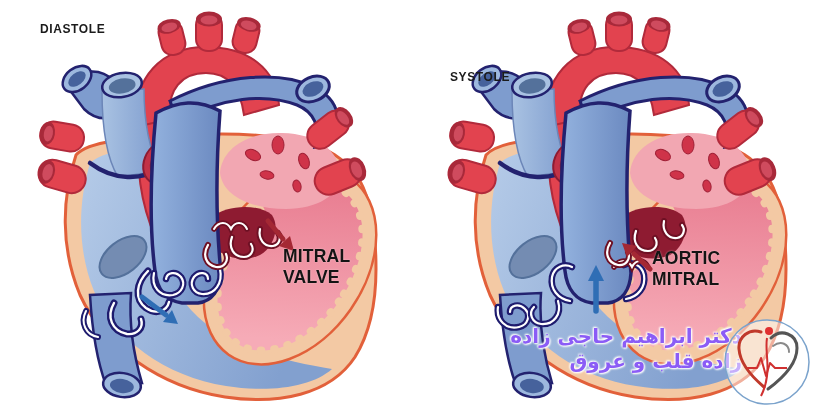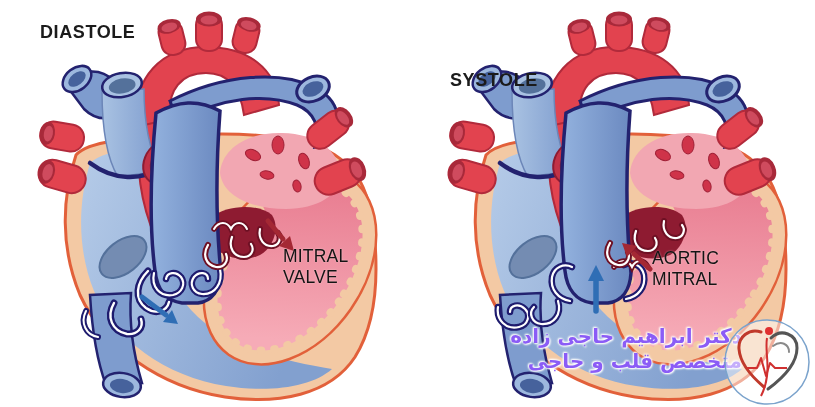--- a/index.html
+++ b/index.html
@@ -1,21 +1,21 @@
 <!DOCTYPE html>
 <html><head>
 <meta charset="utf-8">
 <style>
   html,body{margin:0;padding:0;}
   body{background:#fff;font-family:"Liberation Sans","DejaVu Sans",sans-serif;}
   #stage{position:relative;width:815px;height:407px;background:#ffffff;overflow:hidden;}
-  .phase-title{position:absolute;font-weight:bold;font-size:18px;letter-spacing:.6px;color:#1b1b1b;}
+  .phase-title{position:absolute;font-weight:bold;font-size:12px;letter-spacing:.6px;color:#1b1b1b;}
   #title-diastole{left:40px;top:22px;}
   #title-systole{left:450px;top:22px;margin-top:48px;}
-  .valve-label{position:absolute;font-weight:normal;font-size:17.5px;line-height:1.22;
+  .valve-label{position:absolute;font-weight:bold;font-size:17.5px;line-height:1.22;
     letter-spacing:.2px;color:#141414;text-shadow:0 0 2px rgba(255,255,255,.45);}
   #label-tricuspid{left:178px;top:305px;width:120px;}
   #label-mitral{left:283px;top:246px;width:78px;}
   #label-pulmonary{left:553px;top:305px;width:122px;}
   #label-aortic{left:652px;top:248px;width:78px;}
   .heart-svg{position:absolute;top:5px;width:380px;height:400px;}
   #heart-diastole{left:20px;}
   #heart-systole{left:430px;}
   #credit{position:absolute;right:73px;top:324px;text-align:right;direction:rtl;
     font-family:"DejaVu Sans","Liberation Sans",sans-serif;font-weight:bold;font-size:20px;
@@ -256,21 +256,21 @@
   </svg>
 
   <div id="title-diastole" class="phase-title">DIASTOLE</div>
   <div id="title-systole" class="phase-title">SYSTOLE</div>
 
   <div id="label-mitral" class="valve-label">MITRAL VALVE</div>
   <div id="label-aortic" class="valve-label">AORTIC MITRAL</div>
 
   <div id="credit">
     <div>دکتر ابراهیم حاجی زاده</div>
-    <div>متخصص قلب و حاجی</div>
+    <div>زاده قلب و عروق</div>
   </div>
 
   <svg id="logo" viewBox="0 0 88 88">
     <circle cx="44" cy="44" r="42" fill="rgba(255,255,255,0.5)" stroke="#7ba3cc" stroke-width="1.5"></circle>
     <path d="M38,14 C26,10 15,19 16,31 C17,45 28,58 41,69" fill="none" stroke="#c0392b" stroke-width="3" stroke-linecap="round"></path>
     <path d="M48,20 C58,10 74,16 74,30 C74,45 60,60 45,71" fill="none" stroke="#555" stroke-width="3" stroke-linecap="round"></path>
     <path d="M50,28 C58,22 66,26 66,34" fill="none" stroke="#8a8a8a" stroke-width="2" stroke-linecap="round"></path>
     <path d="M44,20 C42,32 46,44 44,58 C43,66 41,72 38,78" fill="none" stroke="#d03030" stroke-width="2"></path>
     <polyline points="24,50 34,50 38,40 43,58 47,45 52,50 64,50" fill="none" stroke="#d03030" stroke-width="2" stroke-linejoin="round"></polyline>
     <circle cx="46" cy="13" r="4" fill="#e03131"></circle>

